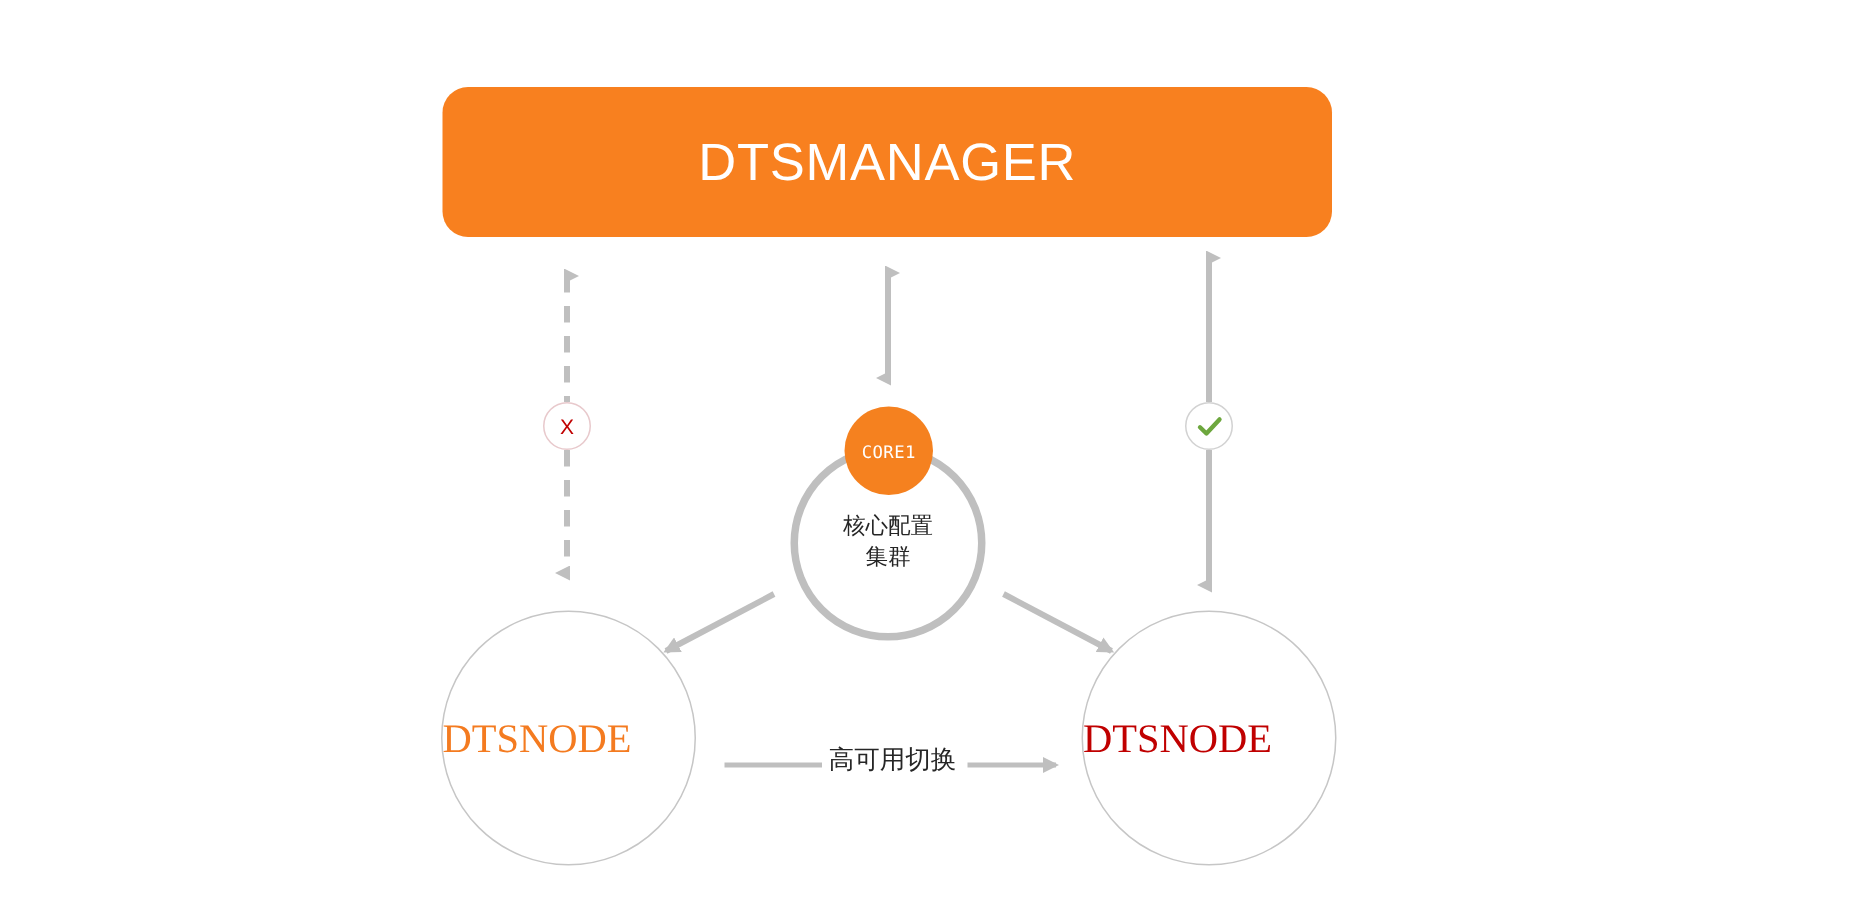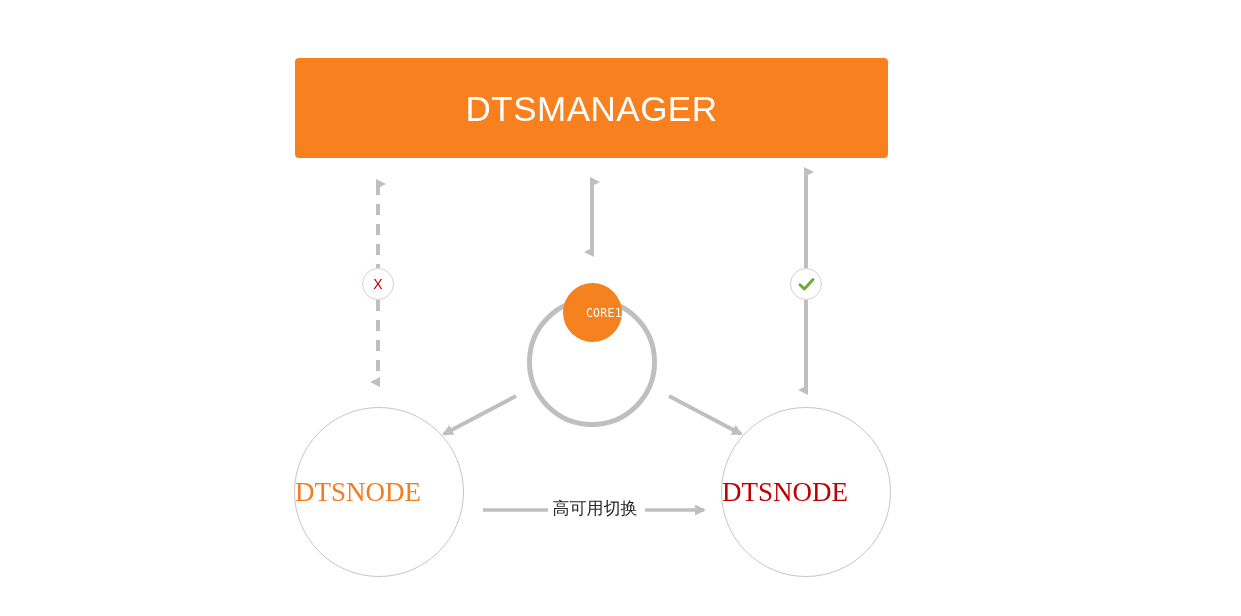--- a/index.html
+++ b/index.html
@@ -27,21 +27,21 @@
   }
 
   
   .manager-banner {
     position: absolute;
     left: 295px;
     top: 58px;
     width: 593px;
     height: 100px;
     background: #F8801F;
-    border-radius: 4px;
+    border-radius: 17px;
     display: flex;
     align-items: center;
     justify-content: center;
   }
   .manager-title {
     color: #ffffff;
     font-size: 35px;
     font-weight: 400;
     letter-spacing: 0.5px;
     line-height: 1;
@@ -78,21 +78,21 @@
     border-radius: 50%;
     background: #F5811F;
     display: flex;
     align-items: center;
     justify-content: center;
     color: #ffffff;
     font-size: 11.5px;
     letter-spacing: 0.3px;
     font-family: "DejaVu Sans Mono", monospace;
   }
-  .core-1 { left: 563px; top: 283px; justify-content: flex-end; }
+  .core-1 { left: 563px; top: 271px; }
   .core-2 { left: 508px; top: 375px; }
   .core-3 { left: 619px; top: 375px; }
 
   
   .dts-node {
     position: absolute;
     width: 170px;
     height: 170px;
     border-radius: 50%;
     border: 1.4px solid #C6C6C6;
@@ -147,21 +147,21 @@
   
   .ha-label {
     position: absolute;
     left: 520px;
     top: 498px;
     width: 150px;
     text-align: center;
     color: #262626;
     font-size: 17px;
     line-height: 22px;
-    font-family: Liberation Serif, serif;
+    font-family: Liberation Mono, monospace;
     white-space: nowrap;
   }
 </style>
 </head>
 <body>
 
 <div id="canvas">
 
   <svg id="edges" viewBox="0 0 1241 616" xmlns="http://www.w3.org/2000/svg">
     <defs>
@@ -203,20 +203,24 @@
       <line x1="645" y1="510" x2="704" y2="510" stroke="#BFBFBF" stroke-width="3.4" marker-end="url(#arrowDiag)"></line>
     </g>
   </svg>
 
   <div class="manager-banner">
     <div class="manager-title">DTSMANAGER</div>
   </div>
 
   <div class="cluster-ring"></div>
 
+  <div class="cluster-label">
+    <div>核心配置</div>
+    <div>集群</div>
+  </div>
 
   <div class="core-node core-1">
     <span>CORE1</span>
   </div>
 
   <div class="dts-node node-left">
     <span>DTS</span>
     <span>NODE</span>
   </div>
 

